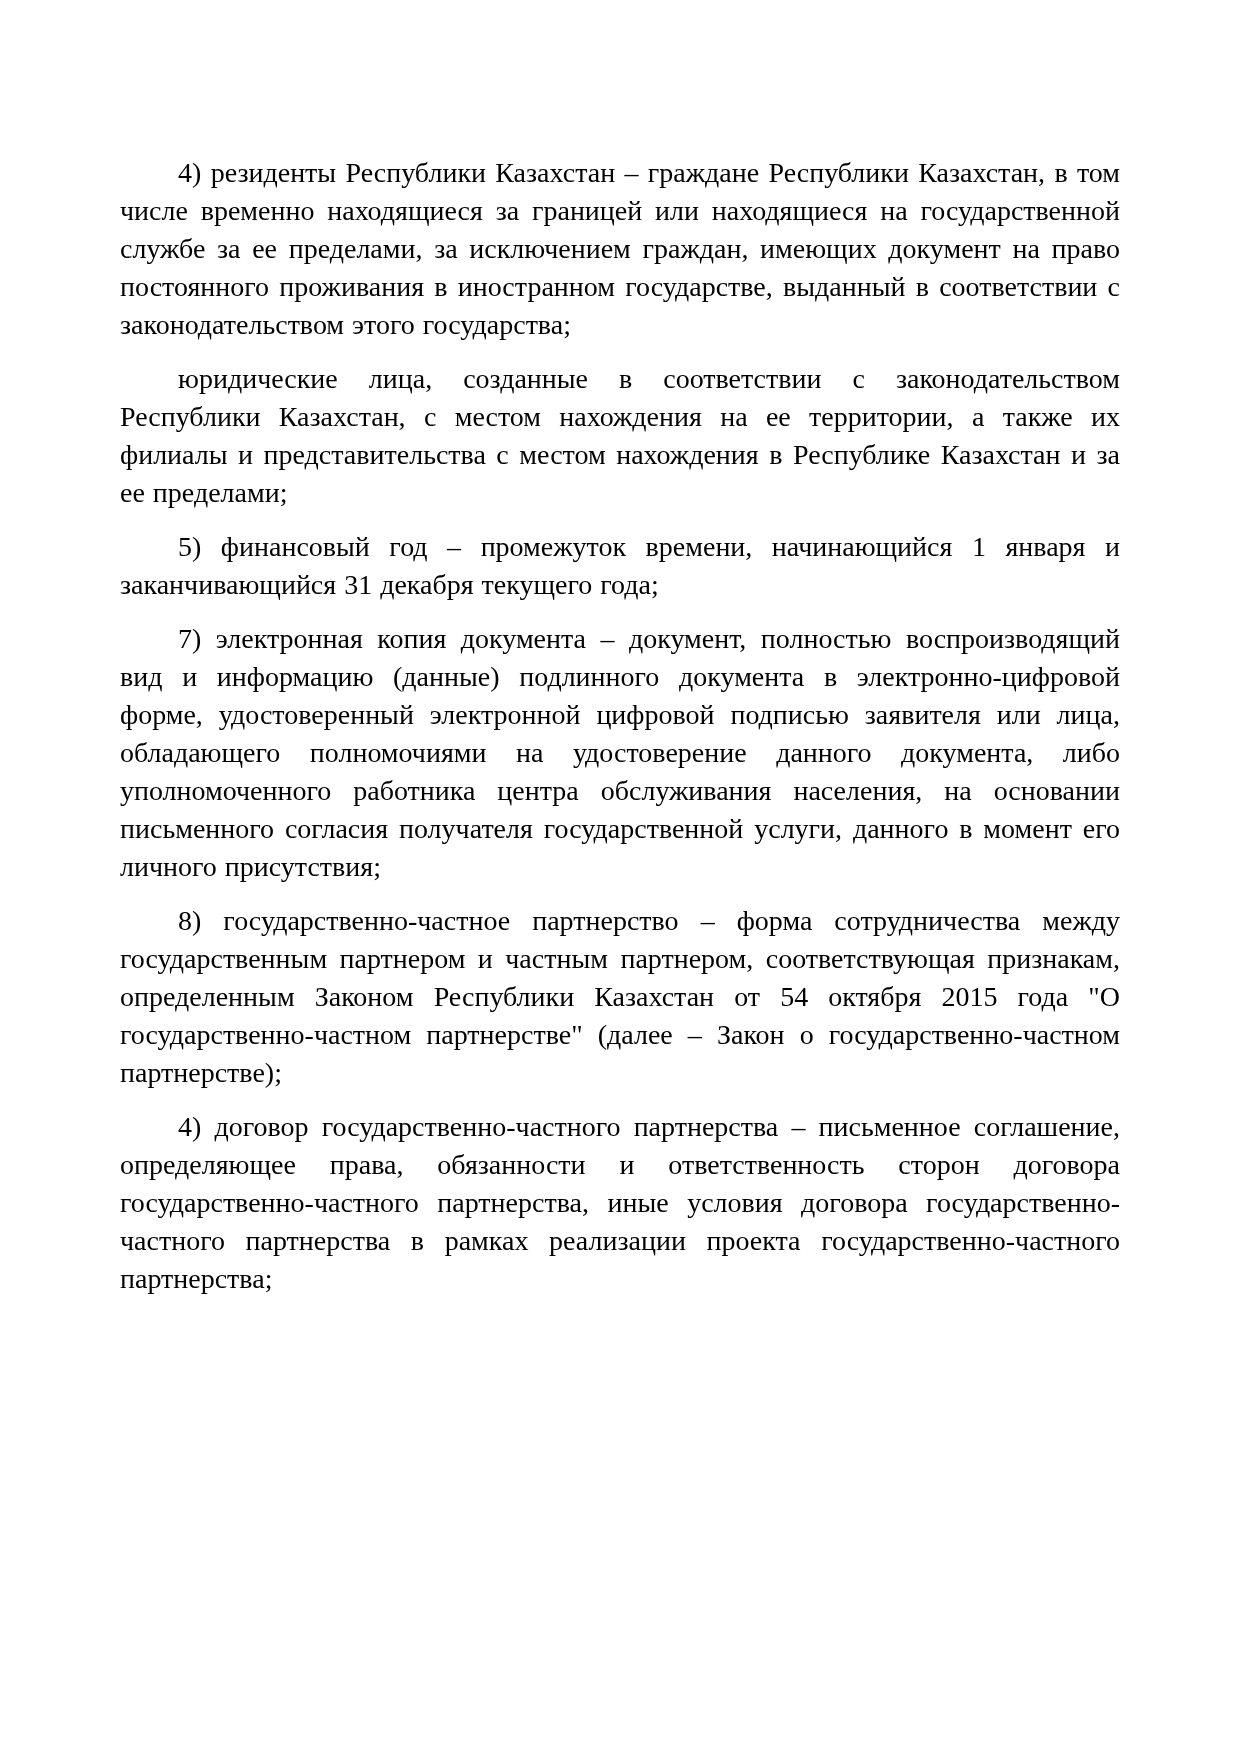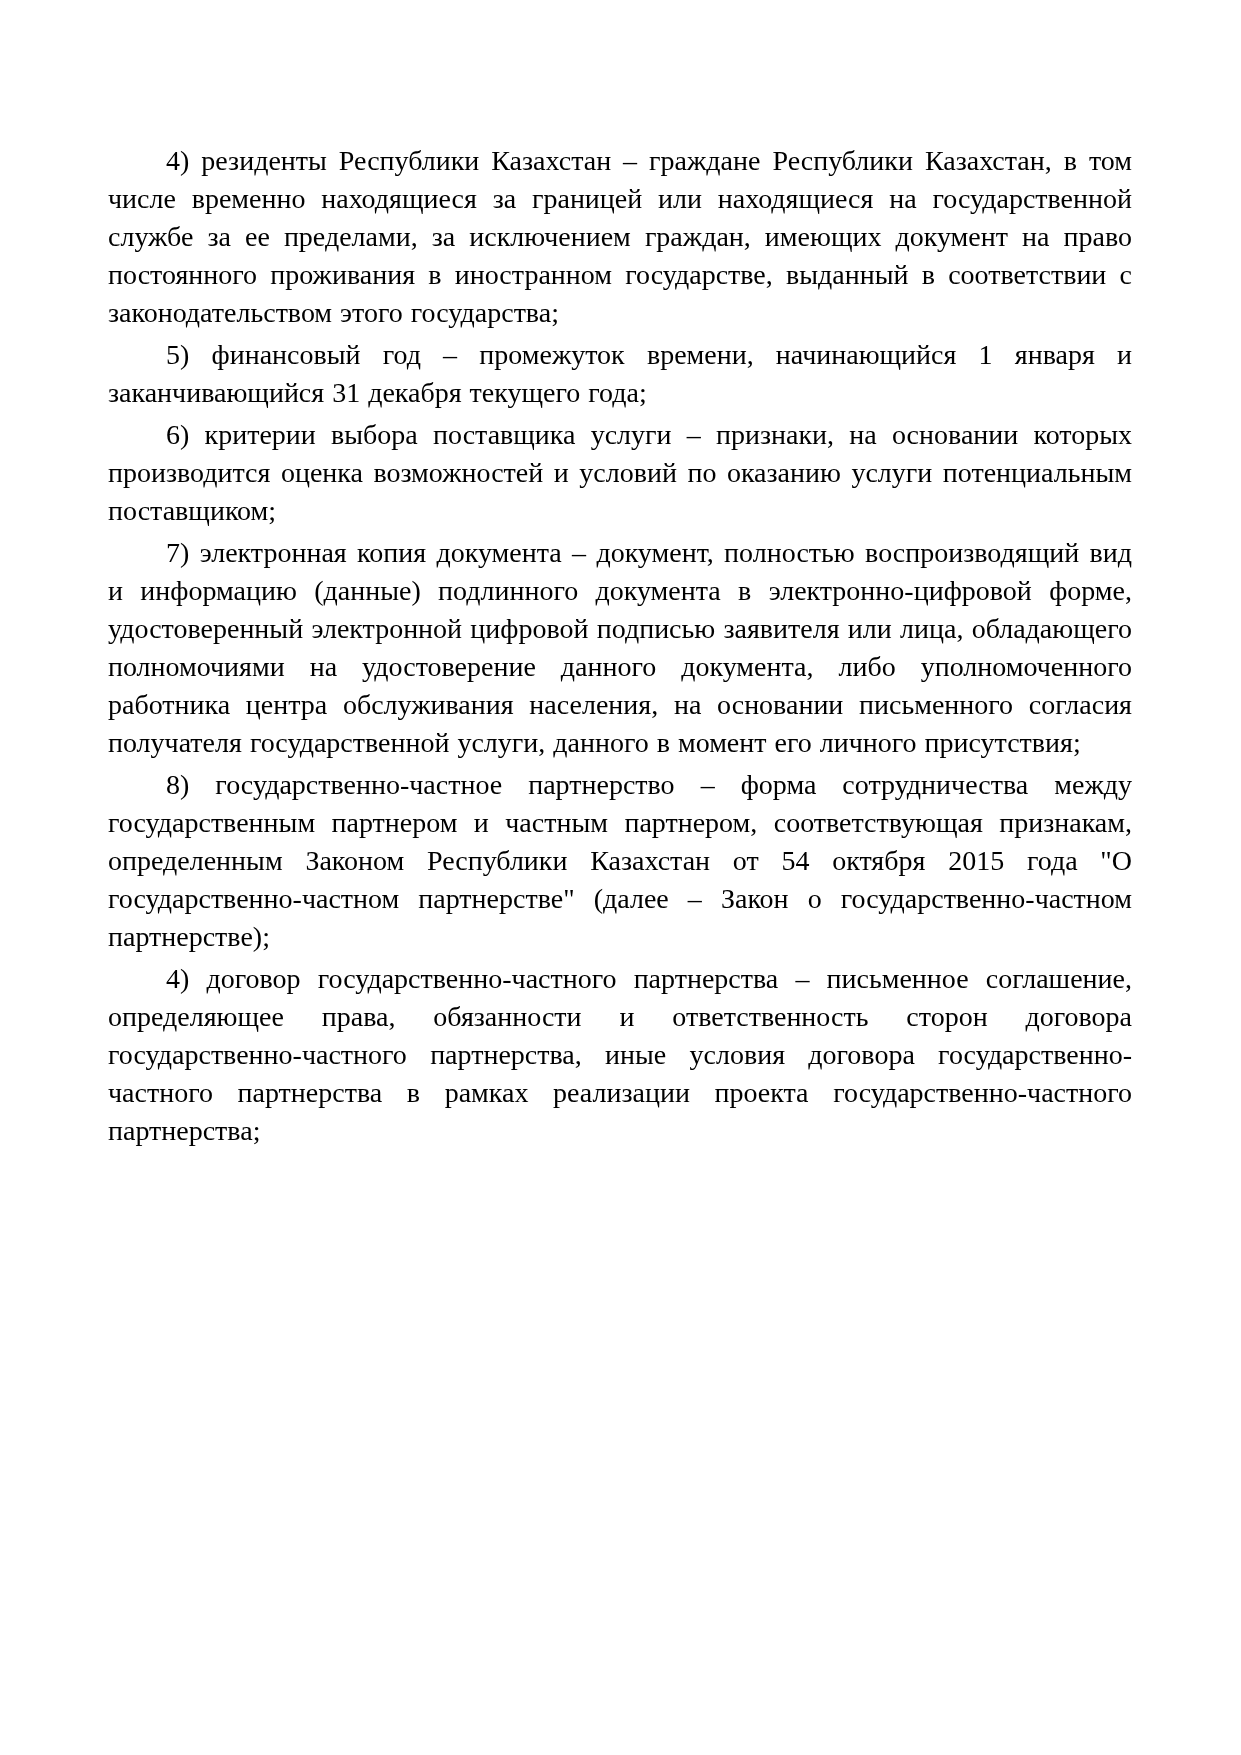--- a/index.html
+++ b/index.html
@@ -19,31 +19,31 @@
     left: 104px;
     top: 138px;
     width: 1032px;
     color: #000000;
     font-family: "Liberation Serif", "DejaVu Serif", serif;
     font-size: 28px;
     line-height: 38px;
     text-align: justify;
   }
   .doc-body p.para {
-    margin: 4px;
+    margin: 16px;
     padding: 0;
     text-indent: 58px;
     word-spacing: 1px;
   }
 </style>
 </head>
 <body>
 
 <div class="page">
   <div class="doc-body">
       <p class="para">4) резиденты Республики Казахстан – граждане Республики Казахстан, в том числе временно находящиеся за границей или находящиеся на государственной службе за ее пределами, за исключением граждан, имеющих документ на право постоянного проживания в иностранном государстве, выданный в соответствии с законодательством этого государства;</p>
+      <p class="para">юридические лица, созданные в соответствии с законодательством Республики Казахстан, с местом нахождения на ее территории, а также их филиалы и представительства с местом нахождения в Республике Казахстан и за ее пределами;</p>
       <p class="para">5) финансовый год – промежуток времени, начинающийся 1 января и заканчивающийся 31 декабря текущего года;</p>
-      <p class="para">6) критерии выбора поставщика услуги – признаки, на основании которых производится оценка возможностей и условий по оказанию услуги потенциальным поставщиком;</p>
       <p class="para">7) электронная копия документа – документ, полностью воспроизводящий вид и информацию (данные) подлинного документа в электронно-цифровой форме, удостоверенный электронной цифровой подписью заявителя или лица, обладающего полномочиями на удостоверение данного документа, либо уполномоченного работника центра обслуживания населения, на основании письменного согласия получателя государственной услуги, данного в момент его личного присутствия;</p>
       <p class="para">8) государственно-частное партнерство – форма сотрудничества между государственным партнером и частным партнером, соответствующая признакам, определенным Законом Республики Казахстан от 54 октября 2015 года "О государственно-частном партнерстве" (далее – Закон о государственно-частном партнерстве);</p>
       <p class="para">4) договор государственно-частного партнерства – письменное соглашение, определяющее права, обязанности и ответственность сторон договора государственно-частного партнерства, иные условия договора государственно-частного партнерства в рамках реализации проекта государственно-частного партнерства;</p>
     </div>
 </div>
 
 </body></html>

